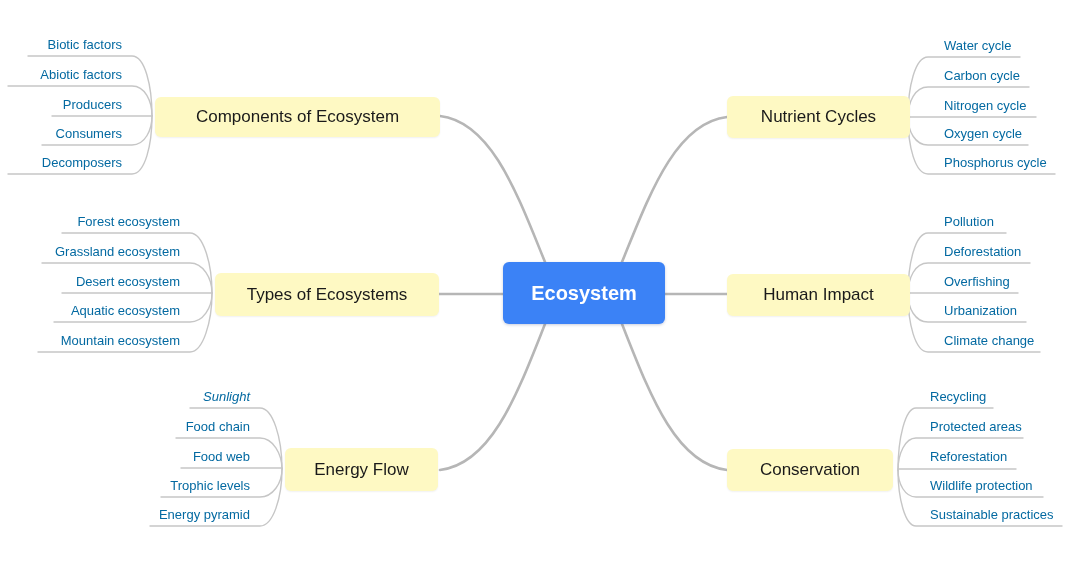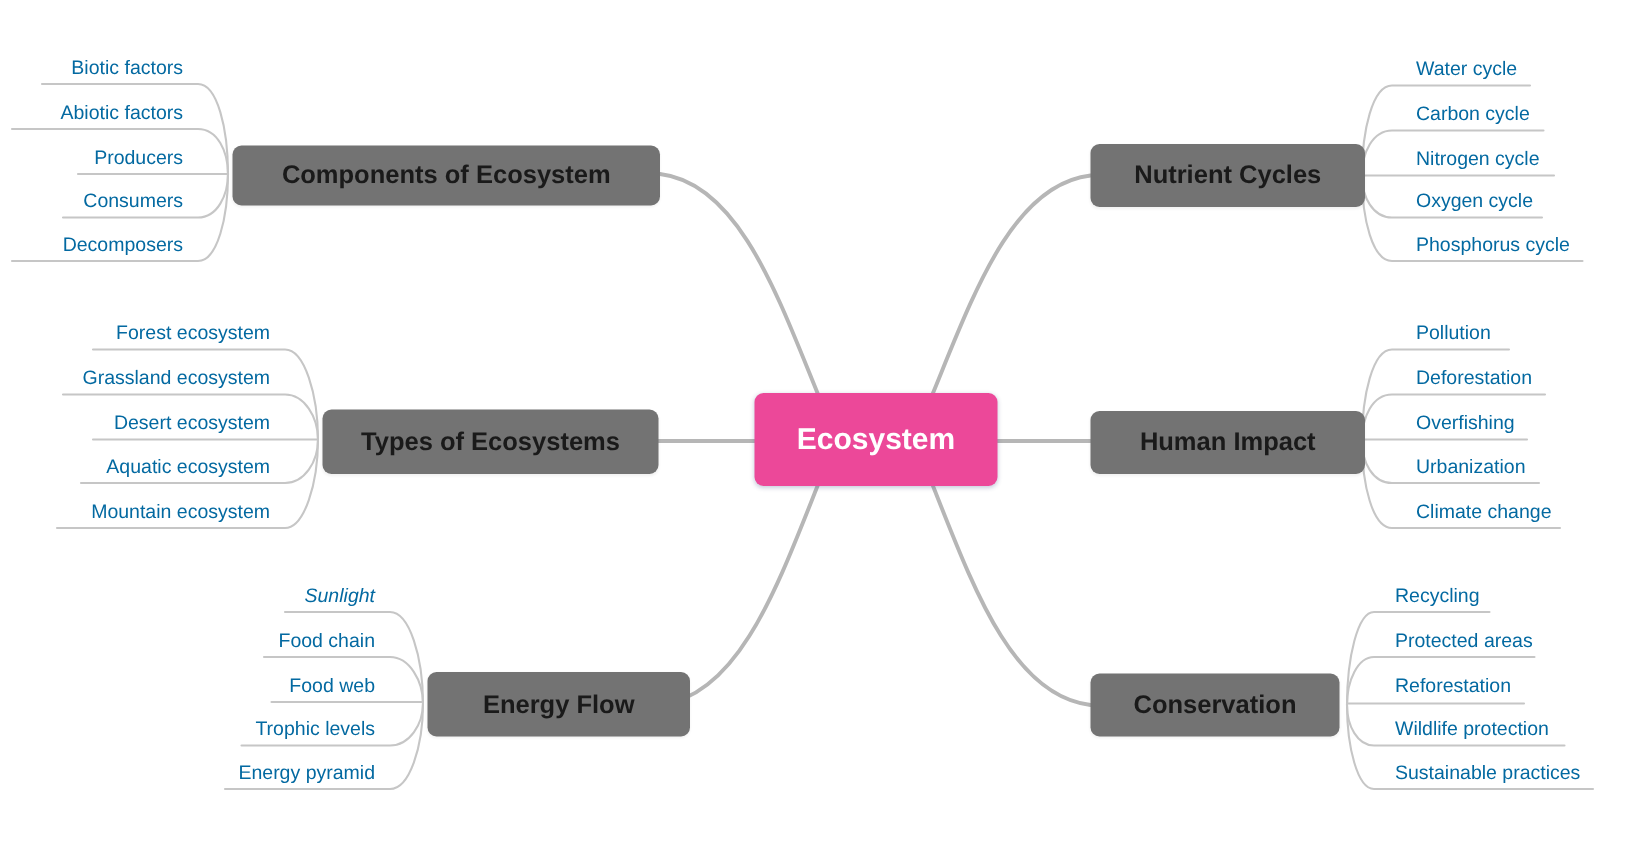--- a/index.html
+++ b/index.html
@@ -8,30 +8,30 @@
     width:1092px;height:563px;
     background:#ffffff;
     overflow:hidden;
     font-family:"Liberation Sans", sans-serif;
   }
   .wires{position:absolute;left:0;top:0;}
   .mainwire{fill:none;stroke:#b6b6b6;stroke-width:2.6;stroke-linecap:round;}
   .leafwire{fill:none;stroke:#c6c6c6;stroke-width:1.4;stroke-linecap:round;}
   .root{
     position:absolute;left:503px;top:262px;width:162px;height:62px;
-    background:#ec4899;border-radius:6px;
+    background:#3b82f6;border-radius:6px;
     color:#ffffff;font-size:20px;font-weight:bold;
     display:flex;align-items:center;justify-content:center;
     box-shadow:0 1px 3px rgba(40,60,120,.25);
     cursor:default;
   }
   .topic{
     position:absolute;
-    background:#737373;border-radius:6px;
-    color:#1a1a1a;font-size:17px;font-weight:bold;
+    background:#fef9c3;border-radius:6px;
+    color:#1a1a1a;font-size:17px;font-weight:normal;
     display:flex;align-items:center;justify-content:center;
     box-shadow:0 1px 2px rgba(0,0,0,.06);
     white-space:nowrap;
     cursor:default;
   }
   .leaf{
     position:absolute;height:18px;line-height:18px;
     font-size:13px;color:#0369a1;white-space:nowrap;
     cursor:default;
   }
@@ -86,21 +86,21 @@
     <path class="leafwire" d="M 898 470 C 898 454, 905 438, 916 438 H 1023"></path>
     <path class="leafwire" d="M 898 469 H 1016"></path>
     <path class="leafwire" d="M 898 470 C 898 484, 905 497, 916 497 H 1043"></path>
     <path class="leafwire" d="M 898 470 C 898 498, 905 526, 916 526 H 1062"></path>
   </svg>
 
   <div class="root">Ecosystem</div>
 
   <div class="topic" style="left:155px;top:97px;width:285px;height:40px;">Components of Ecosystem</div>
   <div class="topic" style="left:215px;top:273px;width:224px;height:43px;">Types of Ecosystems</div>
-  <div class="topic" style="left:285px;top:448px;width:175px;height:43px;text-align:center;">Energy Flow</div>
+  <div class="topic" style="left:285px;top:448px;width:153px;height:43px;text-align:center;">Energy Flow</div>
   <div class="topic" style="left:727px;top:96px;width:183px;height:42px;">Nutrient Cycles</div>
   <div class="topic" style="left:727px;top:274px;width:183px;height:42px;">Human Impact</div>
   <div class="topic" style="left:727px;top:449px;width:166px;height:42px;">Conservation</div>
 
   <div class="leaf leaf-l" style="right:970px;top:36px;">Biotic factors</div>
   <div class="leaf leaf-l" style="right:970px;top:66px;">Abiotic factors</div>
   <div class="leaf leaf-l" style="right:970px;top:96px;">Producers</div>
   <div class="leaf leaf-l" style="right:970px;top:125px;">Consumers</div>
   <div class="leaf leaf-l" style="right:970px;top:154px;">Decomposers</div>
 

